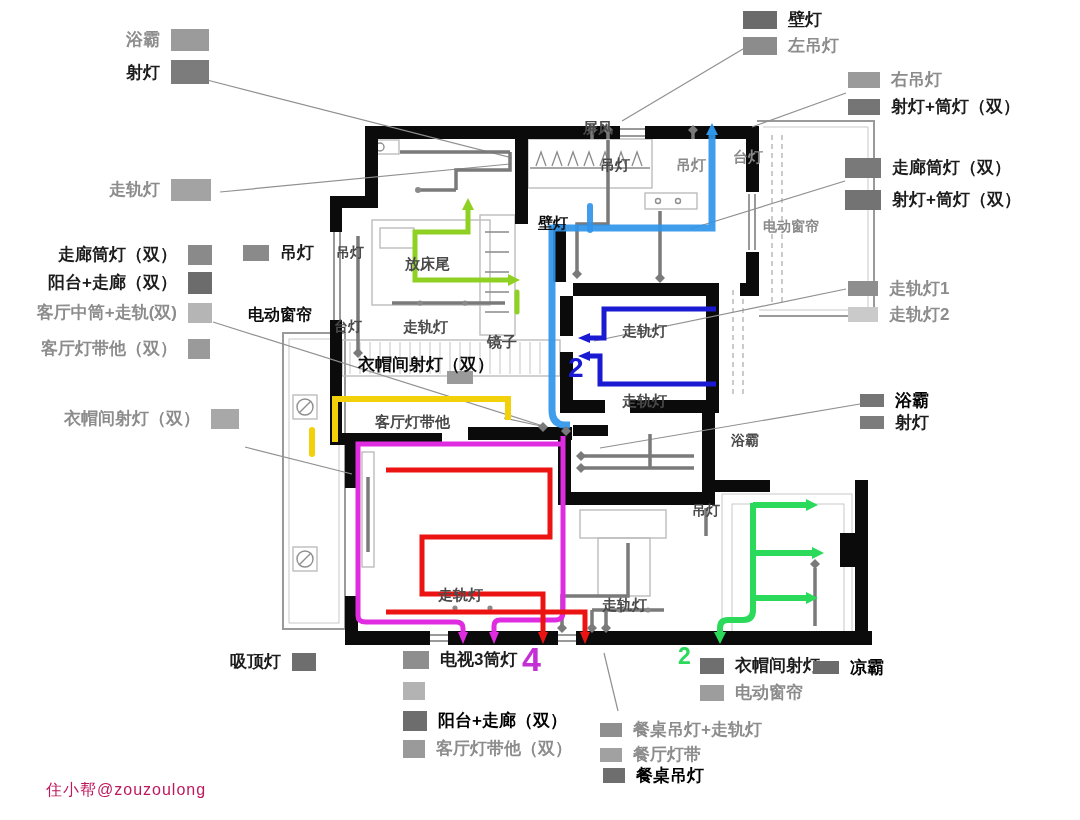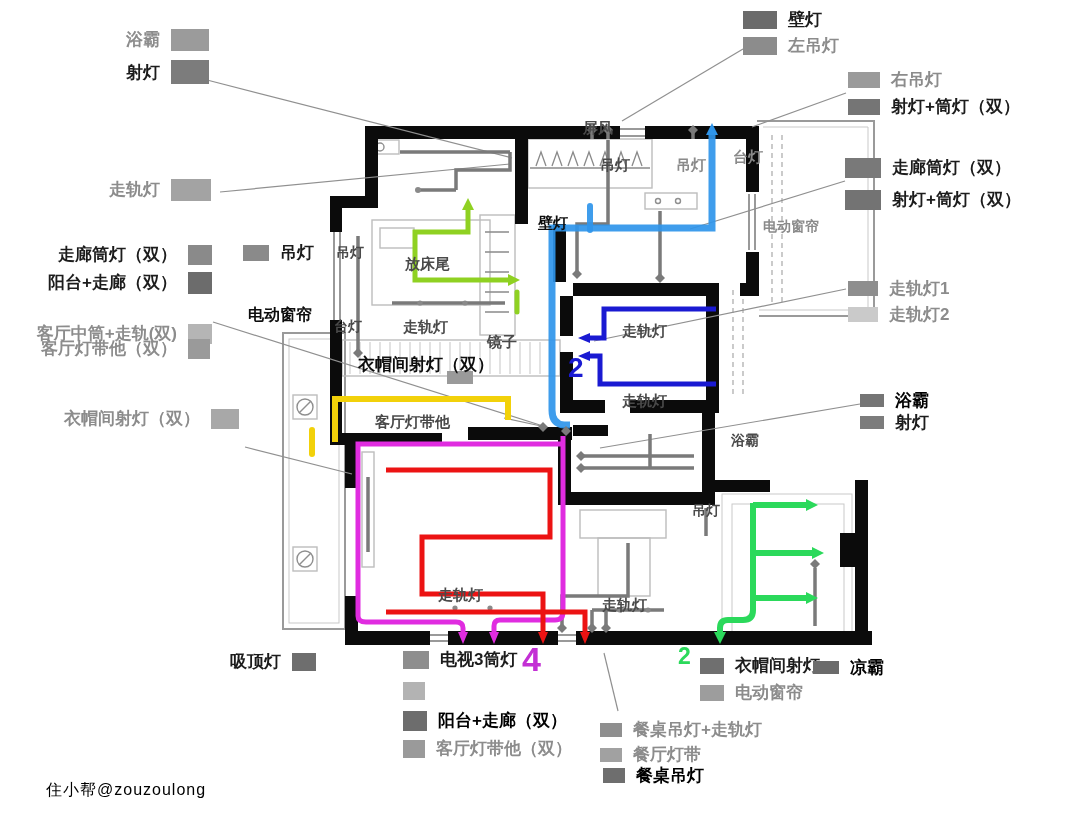--- a/index.html
+++ b/index.html
@@ -10,21 +10,21 @@
   .lg .lb{white-space:nowrap;}
   .lb.r{display:inline-block;text-align:right;}
   .lb.m{color:#8c8c8c;}
   .lb.b{color:#000;font-weight:700;}
   .sw{flex:none;display:inline-block;}
   .pl{position:absolute;font-size:15px;font-weight:600;color:#4a4a4a;white-space:nowrap;margin-top:8px;}
   .pl.m{color:#8a8a8a;}
   .pl.b{color:#0d0d0d;font-weight:700;}
   .pl.s14{font-size:14px;}
   .num{position:absolute;font-weight:700;white-space:nowrap;}
-  #wm{position:absolute;left:46px;top:780px;font-size:16px;color:#000000;letter-spacing:1px;}
+  #wm{position:absolute;left:46px;top:780px;font-size:16px;color:#be185d;letter-spacing:1px;}
 </style>
 </head>
 <body>
 
 <div id="stage">
 
   <svg id="plan-svg" viewBox="0 0 1080 820">
     <defs>
       <path id="dmd" d="M0 -5 L5 0 L0 5 L-5 0 Z" fill="#7a7a7a"></path>
     </defs>
@@ -244,21 +244,21 @@
     <span class="sw" style="width: 40px; height: 22px; background: rgb(163, 163, 163);"></span>
   </div>
   <div class="lg" style="left:15px;top:243px">
     <span class="lb r" style="width:162px">走廊筒灯（双）</span>
     <span class="sw" style="width: 24px; height: 20px; background: rgb(138, 138, 138);"></span>
   </div>
   <div class="lg" style="left:15px;top:271px">
     <span class="lb r" style="width:162px">阳台+走廊（双）</span>
     <span class="sw" style="width: 24px; height: 22px; background: rgb(108, 108, 108);"></span>
   </div>
-  <div class="lg" style="left:15px;top:322px">
+  <div class="lg" style="left:15px;top:301px">
     <span class="lb r m" style="width:162px">客厅中筒+走轨(双)</span>
     <span class="sw" style="width: 24px; height: 20px; background: rgb(181, 181, 181);"></span>
   </div>
   <div class="lg" style="left:15px;top:337px">
     <span class="lb r m" style="width:162px">客厅灯带他（双）</span>
     <span class="sw" style="width: 22px; height: 20px; background: rgb(154, 154, 154);"></span>
   </div>
   <div class="lg" style="left:52px;top:407px">
     <span class="lb r m" style="width:148px">衣帽间射灯（双）</span>
     <span class="sw" style="width: 28px; height: 20px; background: rgb(168, 168, 168);"></span>

